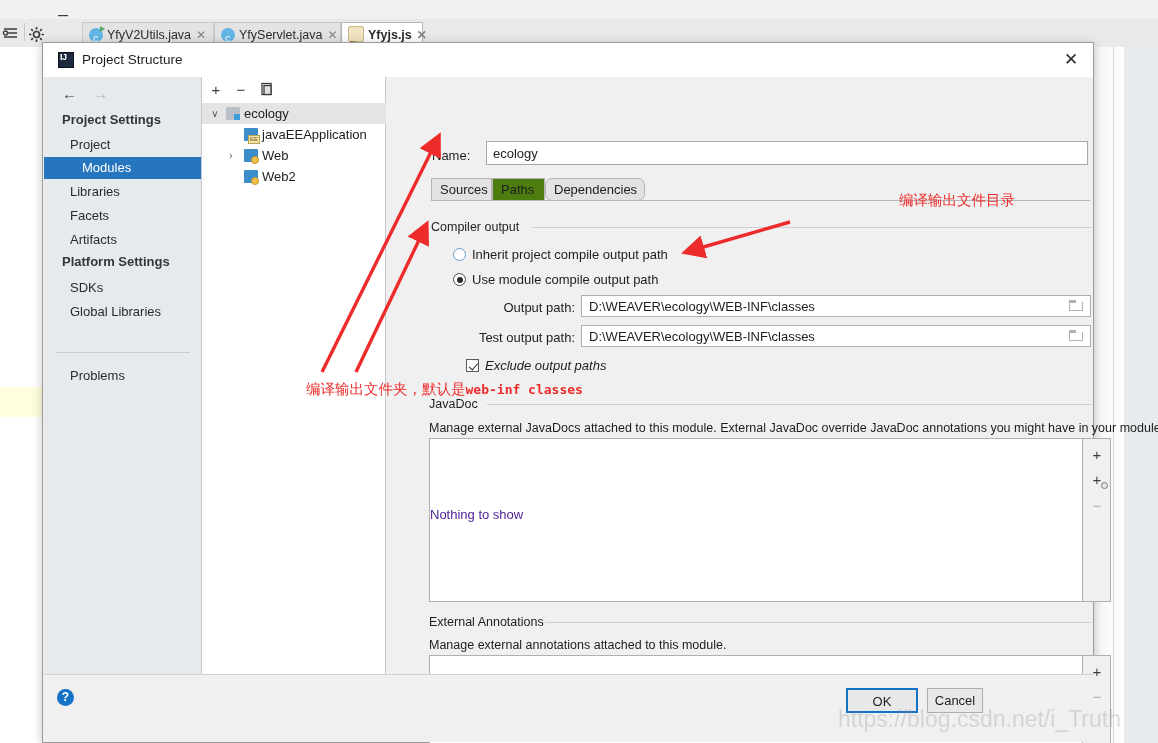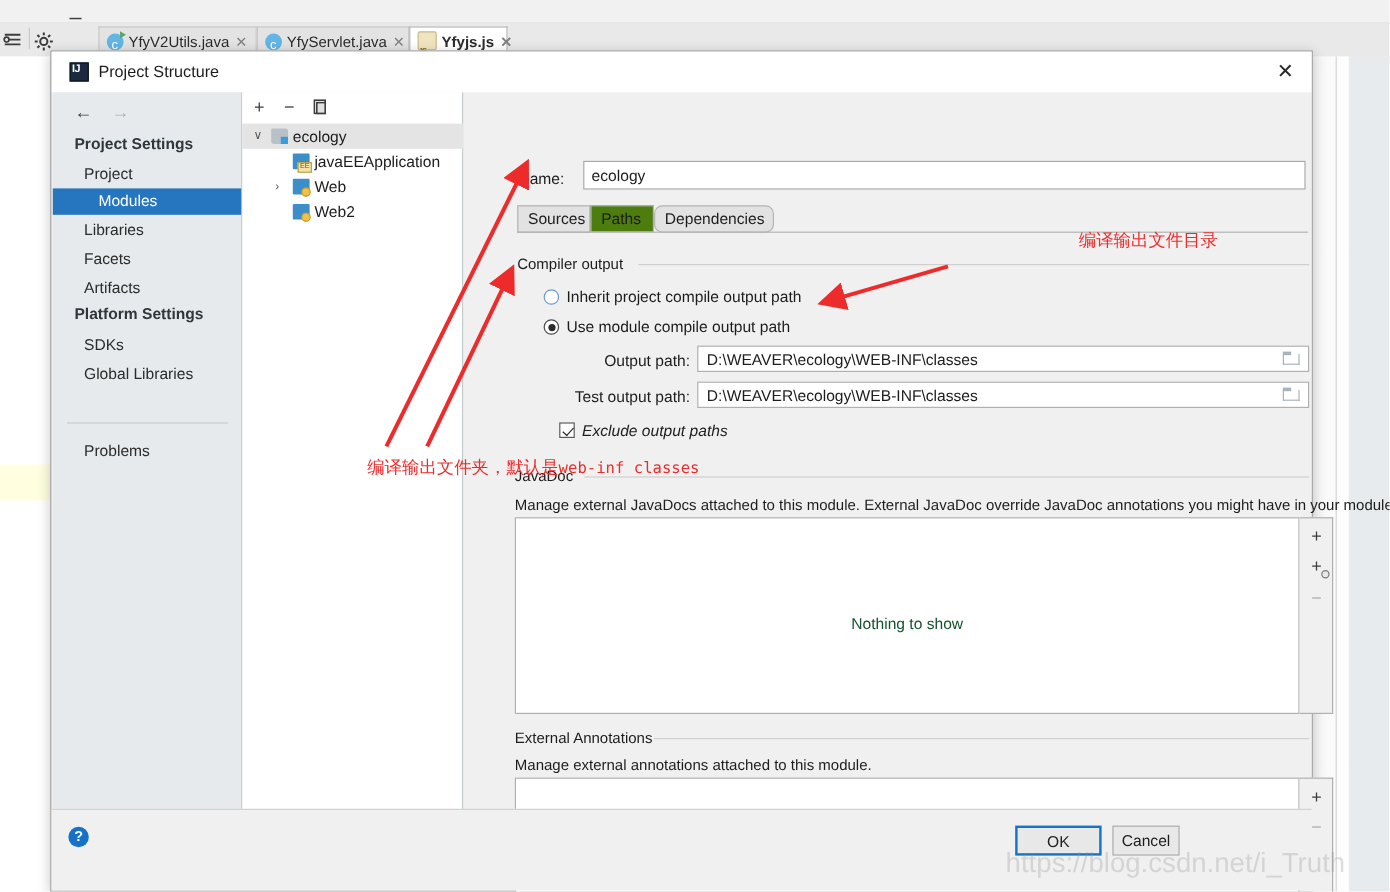--- a/index.html
+++ b/index.html
@@ -363,21 +363,21 @@
     line-height: 7px;
     padding: 0 1px;
   }
   .tree-label {
     position: absolute;
   }
 
   
   .content {
     position: absolute;
-    left: 344px; top: 8px;
+    left: 344px; top: 15px;
     right: 0; height: 633px;
   }
   .name-label {
     position: absolute;
     left: 45px; top: 56px;
     font-size: 13px;
     color: #1d1d1d;
   }
   .name-input {
     position: absolute;
@@ -547,24 +547,22 @@
 
   .list-box {
     position: absolute;
     background: #ffffff;
     border: 1px solid #b0b0b0;
     box-sizing: border-box;
   }
   .list-empty {
     position: absolute;
     width: 100%;
-    text-align: center;
-    font-size: 13px;
-    color: #14532d;
-    margin-top: 12px;
+    font-size: 13px;
+    color: #4c1d95;
   }
   .side-toolcol {
     position: absolute;
     width: 28px;
     background: #f0f0f0;
     border: 1px solid #b0b0b0;
     border-left: none;
     box-sizing: border-box;
   }
   .sbtn {
@@ -631,20 +629,21 @@
   .anno-text {
     position: absolute;
     color: #ee2b2b;
     font-size: 14.5px;
     white-space: nowrap;
     pointer-events: none;
   }
   .anno-text .mono {
     font-family: "DejaVu Sans Mono", monospace;
     font-size: 13px;
+    font-weight: bold;
   }
   .arrow-layer {
     position: absolute;
     left: 0; top: 0;
     width: 1158px; height: 743px;
     pointer-events: none;
   }
 
   .watermark {
     position: absolute;

